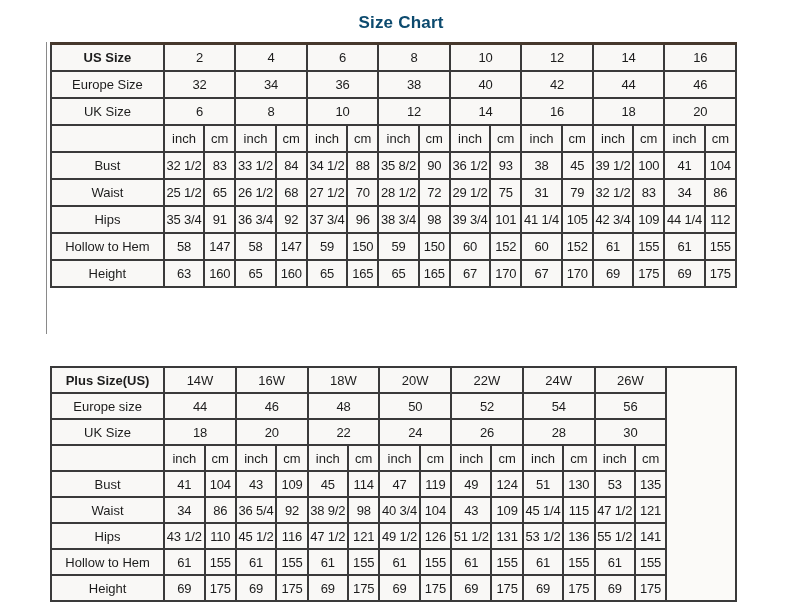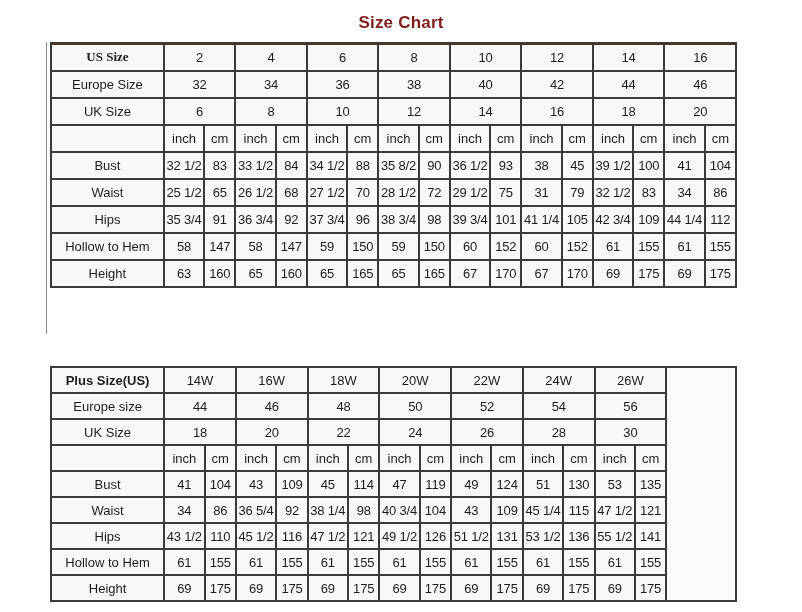--- a/index.html
+++ b/index.html
@@ -37,36 +37,36 @@
     padding: 0;
     white-space: nowrap;
     overflow: hidden;
   }
   #standard-table td { height: 27px; }
   #plus-table td { height: 26px; }
   td.corner-cell { font-weight: bold; font-size: 14px; }
   td.group-cell { font-size: 13.5px; }
   td.group-bold { font-weight: bold; font-size: 14px; }
   td.label-cell { font-size: 13px; }
-  td.label-bold { font-weight: bold; font-size: 14px; font-family: Liberation Serif, serif; }
+  td.label-bold { font-weight: bold; font-size: 14px; }
   td.num-cell { font-size: 12.5px; letter-spacing: -0.2px; }
   td.unit-cell { font-size: 12.5px; border-radius: 13px; }
   td.empty-spacer-cell { background: #fbfaf8; }
   
   .scan-line {
     position: absolute;
     left: 46px; top: 42px;
     width: 1px; height: 292px;
     background: #8a8a8a;
   }
 </style>
 </head>
 <body>
 
-<div class="page-title" style="color: #7f1d1d;">Size Chart</div>
+<div class="page-title" style="color: #0c4a6e;">Size Chart</div>
 
 <div class="scan-line"></div>
 
 <table id="standard-table" class="size-table">
     <colgroup>
       <col style="width: 112px;">
       <col style="width: 40px;">
       <col style="width: 31px;">
       <col style="width: 40px;">
       <col style="width: 31px;">
@@ -317,21 +317,21 @@
         <td class="num-cell">130</td>
         <td class="num-cell">53</td>
         <td class="num-cell">135</td>
       </tr>
       <tr>
         <td class="label-cell">Waist</td>
         <td class="num-cell">34</td>
         <td class="num-cell">86</td>
         <td class="num-cell">36 5/4</td>
         <td class="num-cell">92</td>
-        <td class="num-cell">38 1/4</td>
+        <td class="num-cell">38 9/2</td>
         <td class="num-cell">98</td>
         <td class="num-cell">40 3/4</td>
         <td class="num-cell">104</td>
         <td class="num-cell">43</td>
         <td class="num-cell">109</td>
         <td class="num-cell">45 1/4</td>
         <td class="num-cell">115</td>
         <td class="num-cell">47 1/2</td>
         <td class="num-cell">121</td>
       </tr>

